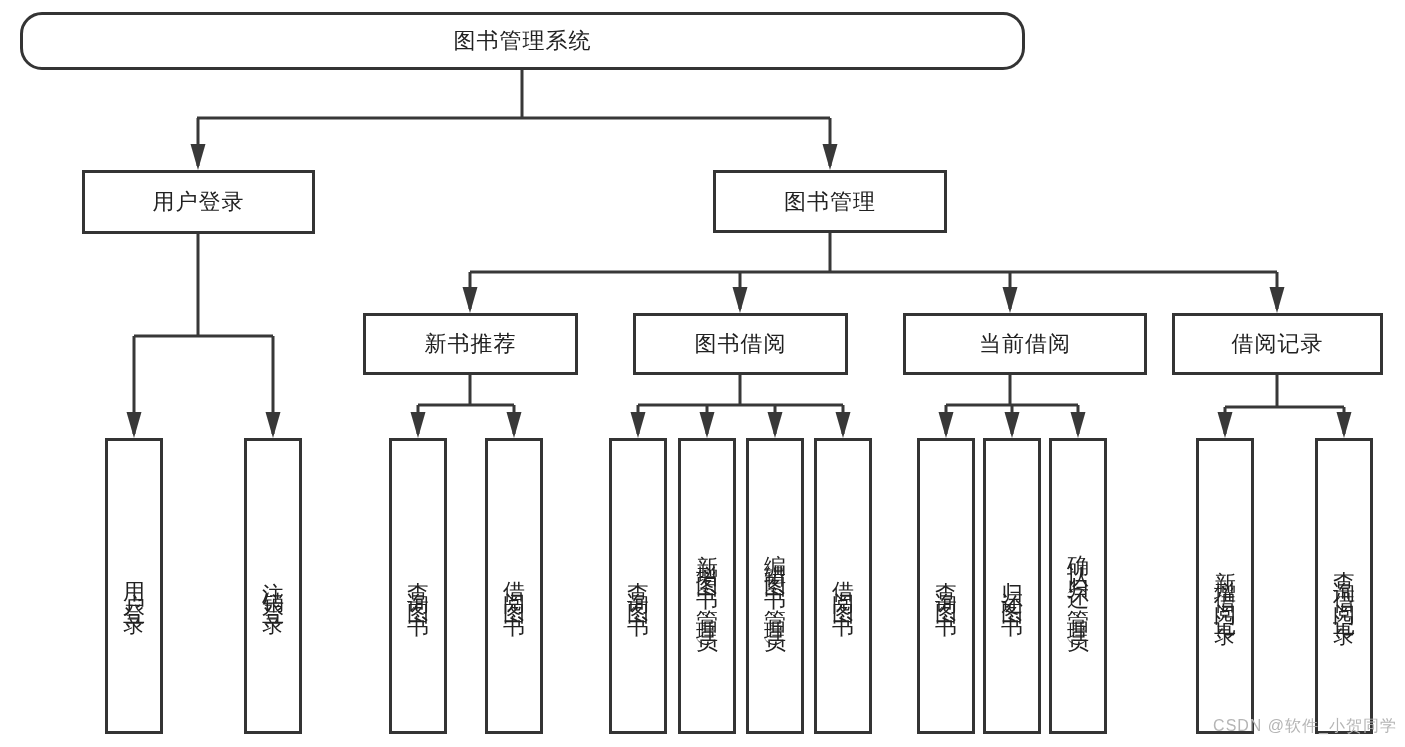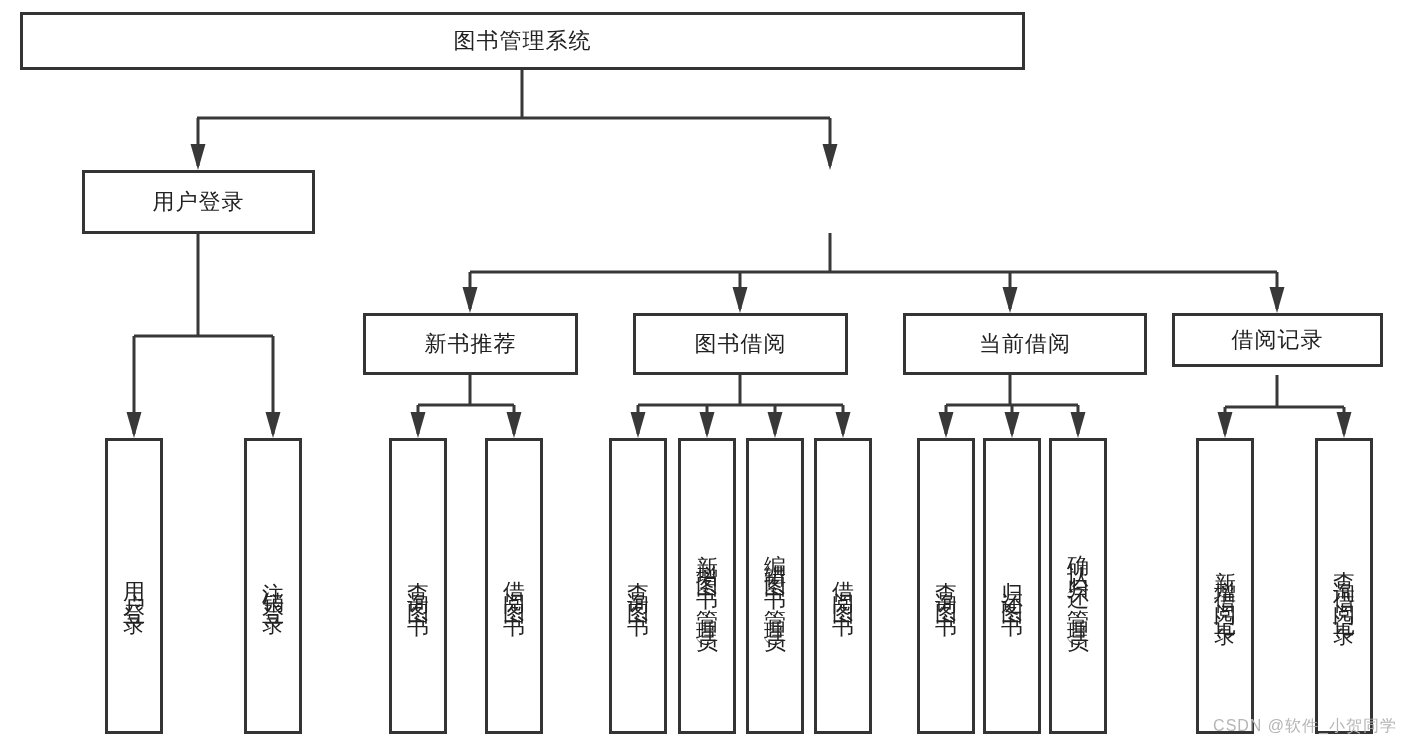--- a/index.html
+++ b/index.html
@@ -87,28 +87,29 @@
       <polygon points="767.5,412 782.5,412 775,438"></polygon>
       <polygon points="835.5,412 850.5,412 843,438"></polygon>
       <polygon points="938.5,412 953.5,412 946,438"></polygon>
       <polygon points="1004.5,412 1019.5,412 1012,438"></polygon>
       <polygon points="1070.5,412 1085.5,412 1078,438"></polygon>
       <polygon points="1217.5,412 1232.5,412 1225,438"></polygon>
       <polygon points="1336.5,412 1351.5,412 1344,438"></polygon>
     </g>
   </svg>
 
-  <div class="box hbox" style="left:20px; top:12px; width:1005px; height:58px;">图书管理系统</div>
+  <div class="box hbox" style="left:20px; top:12px; width:1005px; height:58px;border-radius:22px;">图书管理系统</div>
 
   <div class="box hbox" style="left:82px; top:170px; width:233px; height:64px;">用户登录</div>
+  <div class="box hbox" style="left:713px; top:170px; width:234px; height:63px;">图书管理</div>
 
   <div class="box hbox" style="left:363px; top:313px; width:215px; height:62px;">新书推荐</div>
   <div class="box hbox" style="left:633px; top:313px; width:215px; height:62px;">图书借阅</div>
   <div class="box hbox" style="left:903px; top:313px; width:244px; height:62px;">当前借阅</div>
-  <div class="box hbox" style="left:1172px; top:313px; width:211px; height:54px;">借阅记录</div>
+  <div class="box hbox" style="left:1172px; top:313px; width:211px; height:62px;">借阅记录</div>
 
   <div class="box vbox" style="left:105px; top:438px; width:58px; height:296px;">用户登录</div>
   <div class="box vbox" style="left:244px; top:438px; width:58px; height:296px;">注销登录</div>
 
   <div class="box vbox" style="left:389px; top:438px; width:58px; height:296px;">查询图书</div>
   <div class="box vbox" style="left:485px; top:438px; width:58px; height:296px;">借阅图书</div>
 
   <div class="box vbox" style="left:609px; top:438px; width:58px; height:296px;">查询图书</div>
   <div class="box vbox" style="left:678px; top:438px; width:58px; height:296px;">新增图书（管理员）</div>
   <div class="box vbox" style="left:746px; top:438px; width:58px; height:296px;">编辑图书（管理员）</div>

